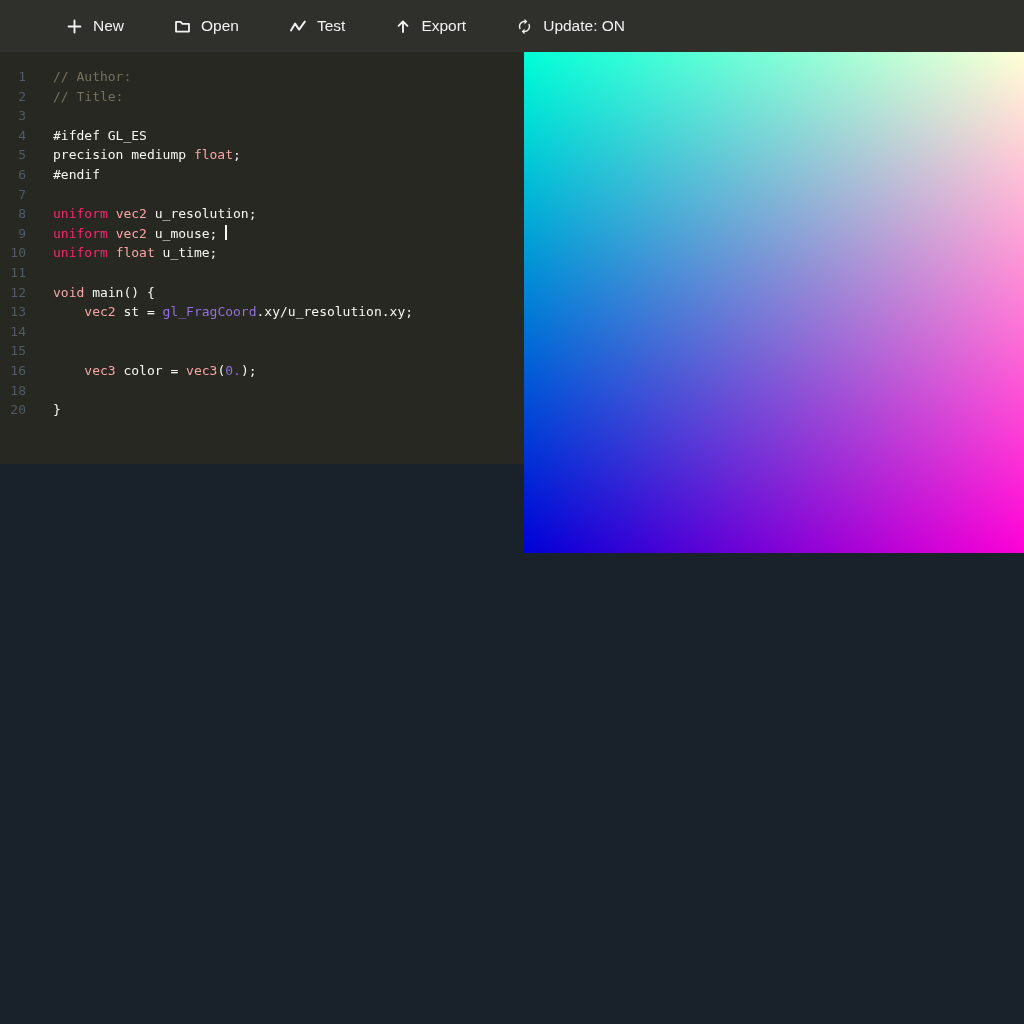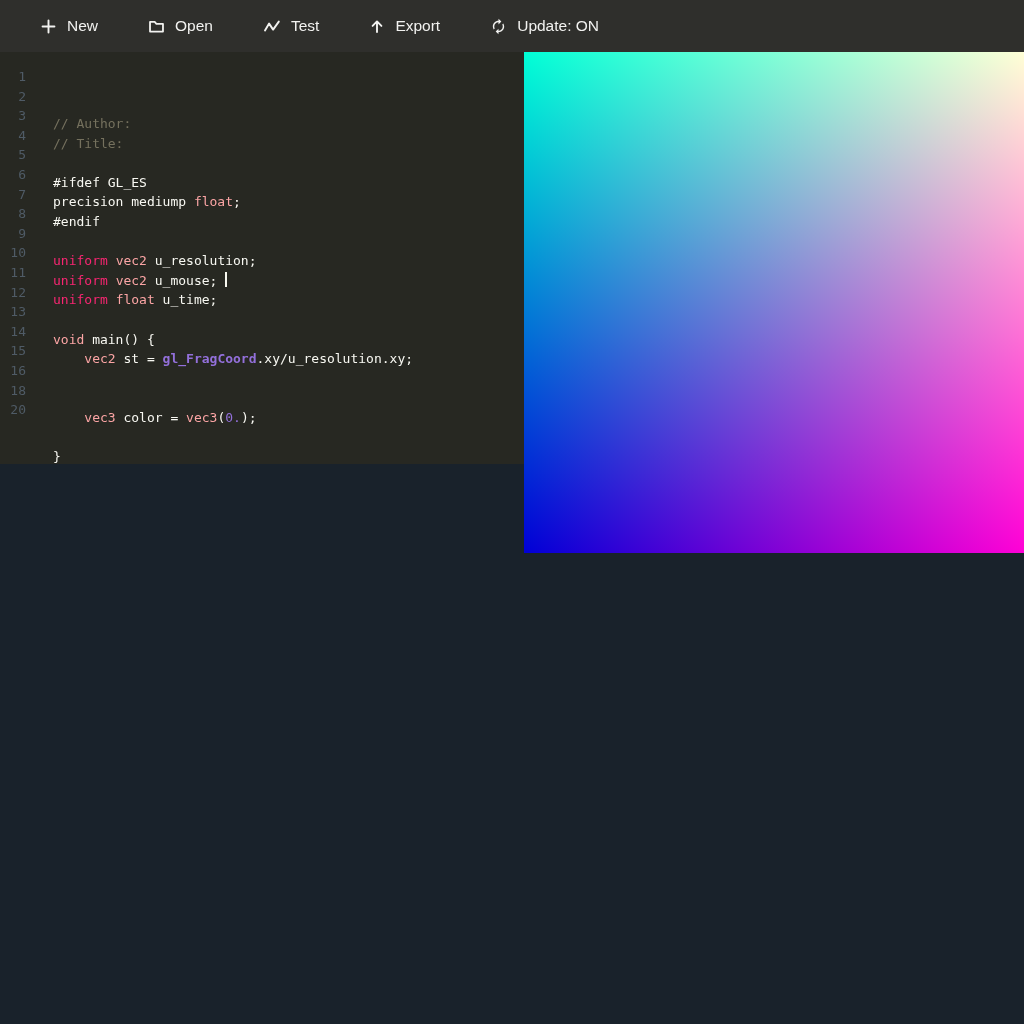--- a/index.html
+++ b/index.html
@@ -8,21 +8,21 @@
     background:#19222b;
     font-family:"Liberation Sans","DejaVu Sans",sans-serif;
     position:relative;
   }
 
   
   #toolbar {
     position:absolute; left:0; top:0; width:1024px; height:52px;
     background:#2f2f2c;
     display:flex; align-items:center;
-    padding-left:40px; gap:50px;
+    padding-left:66px; gap:50px;
   }
   .tb-btn {
     display:flex; align-items:center; gap:10px;
     background:transparent; border:none;
     color:#f2f2f0; font-size:15.5px;
     font-family:"Liberation Sans","DejaVu Sans",sans-serif;
     cursor:pointer; padding:0; line-height:1;
   }
   .tb-btn .icon { display:flex; align-items:center; }
   .tb-btn svg { display:block; }
@@ -33,26 +33,26 @@
     background:#272822;
     padding-top:15px;
     font-family:"DejaVu Sans Mono","Liberation Mono",monospace;
     font-size:13px;
   }
   .line { display:flex; height:19.6px; line-height:19.6px; }
   .ln {
     flex:none; width:26px; text-align:right;
     color:#4f5b66; user-select:none;
   }
-  .lc { margin-left:27px; white-space:pre; color:#f8f8f2;margin-top:47px; }
+  .lc { margin-left:27px; white-space:pre; color:#f8f8f2; }
   .tok-plain   { color:#f8f8f2; }
   .tok-cmt     { color:#75715e; }
   .tok-kw      { color:#f92672; }
   .tok-type    { color:#fca5a5; }
-  .tok-builtin { color:#9370db;font-weight:bold; }
+  .tok-builtin { color:#9370db; }
   .tok-num     { color:#9370db; }
   .cursor {
     display:inline-block; width:1.5px; height:15px;
     background:#f8f8f0; vertical-align:middle; margin-top:-3px;
   }
 
   
   #preview {
     position:absolute; left:524px; top:52px; width:500px; height:501px;
     background-color:#0000d6;

